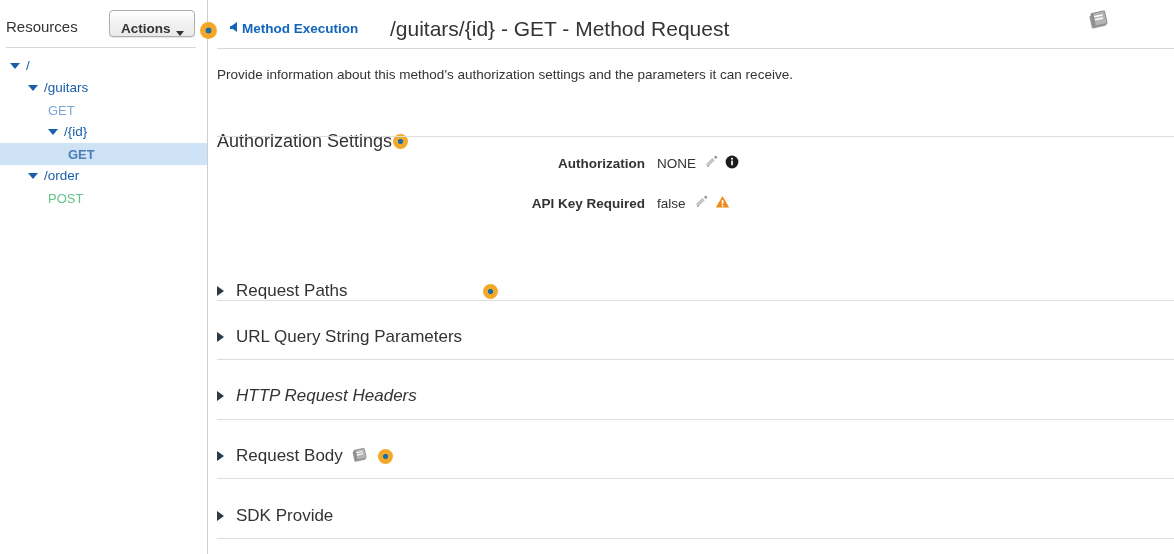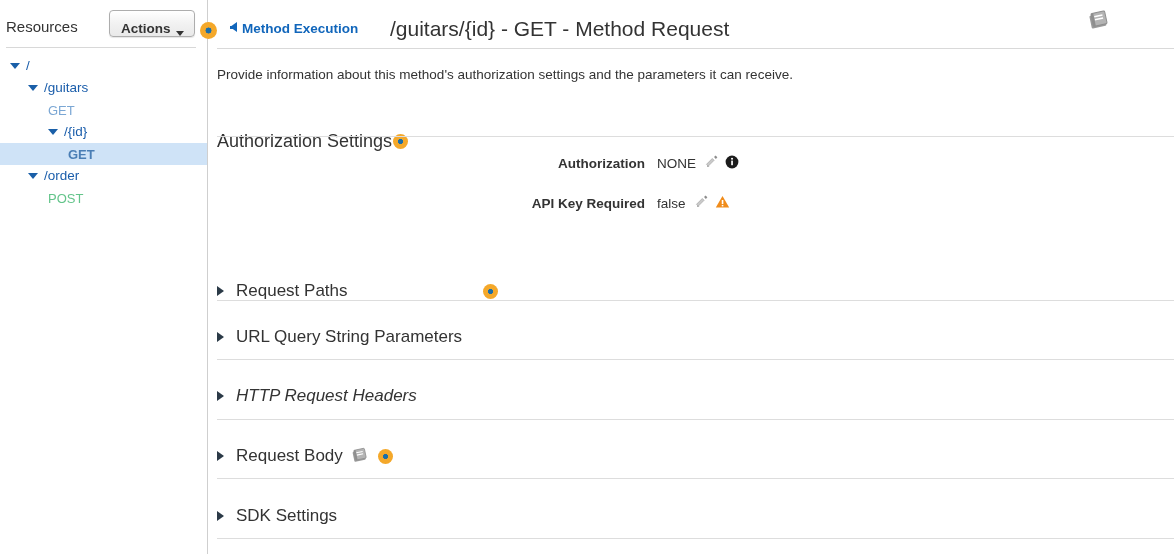--- a/index.html
+++ b/index.html
@@ -438,21 +438,21 @@
                 <rect x="9.2" y="7.2" width="8.4" height="1.5" fill="#ffffff"></rect>
                 <rect x="9.2" y="10.2" width="8.4" height="1.5" fill="#ffffff"></rect>
                 <rect x="6.5" y="4.2" width="2.4" height="13" fill="#8e8e8e"></rect>
               </g>
             </svg>
           </span>
           <span class="marker-dot" style="margin-left: 8px;"></span>
         </div>
         <div class="collapsible" style="top: 501px;">
           <span class="tri-right"></span>
-          <span class="collapsible-label">SDK Settings</span>
+          <span class="collapsible-label">SDK Provide</span>
         </div>
       </div>
 
   <div class="section-hr" style="top: 300px;"></div>
       <div class="section-hr" style="top: 359px;"></div>
       <div class="section-hr" style="top: 419px;"></div>
       <div class="section-hr" style="top: 478px;"></div>
       <div class="section-hr" style="top: 538px;"></div>
     </div>
 </div>

